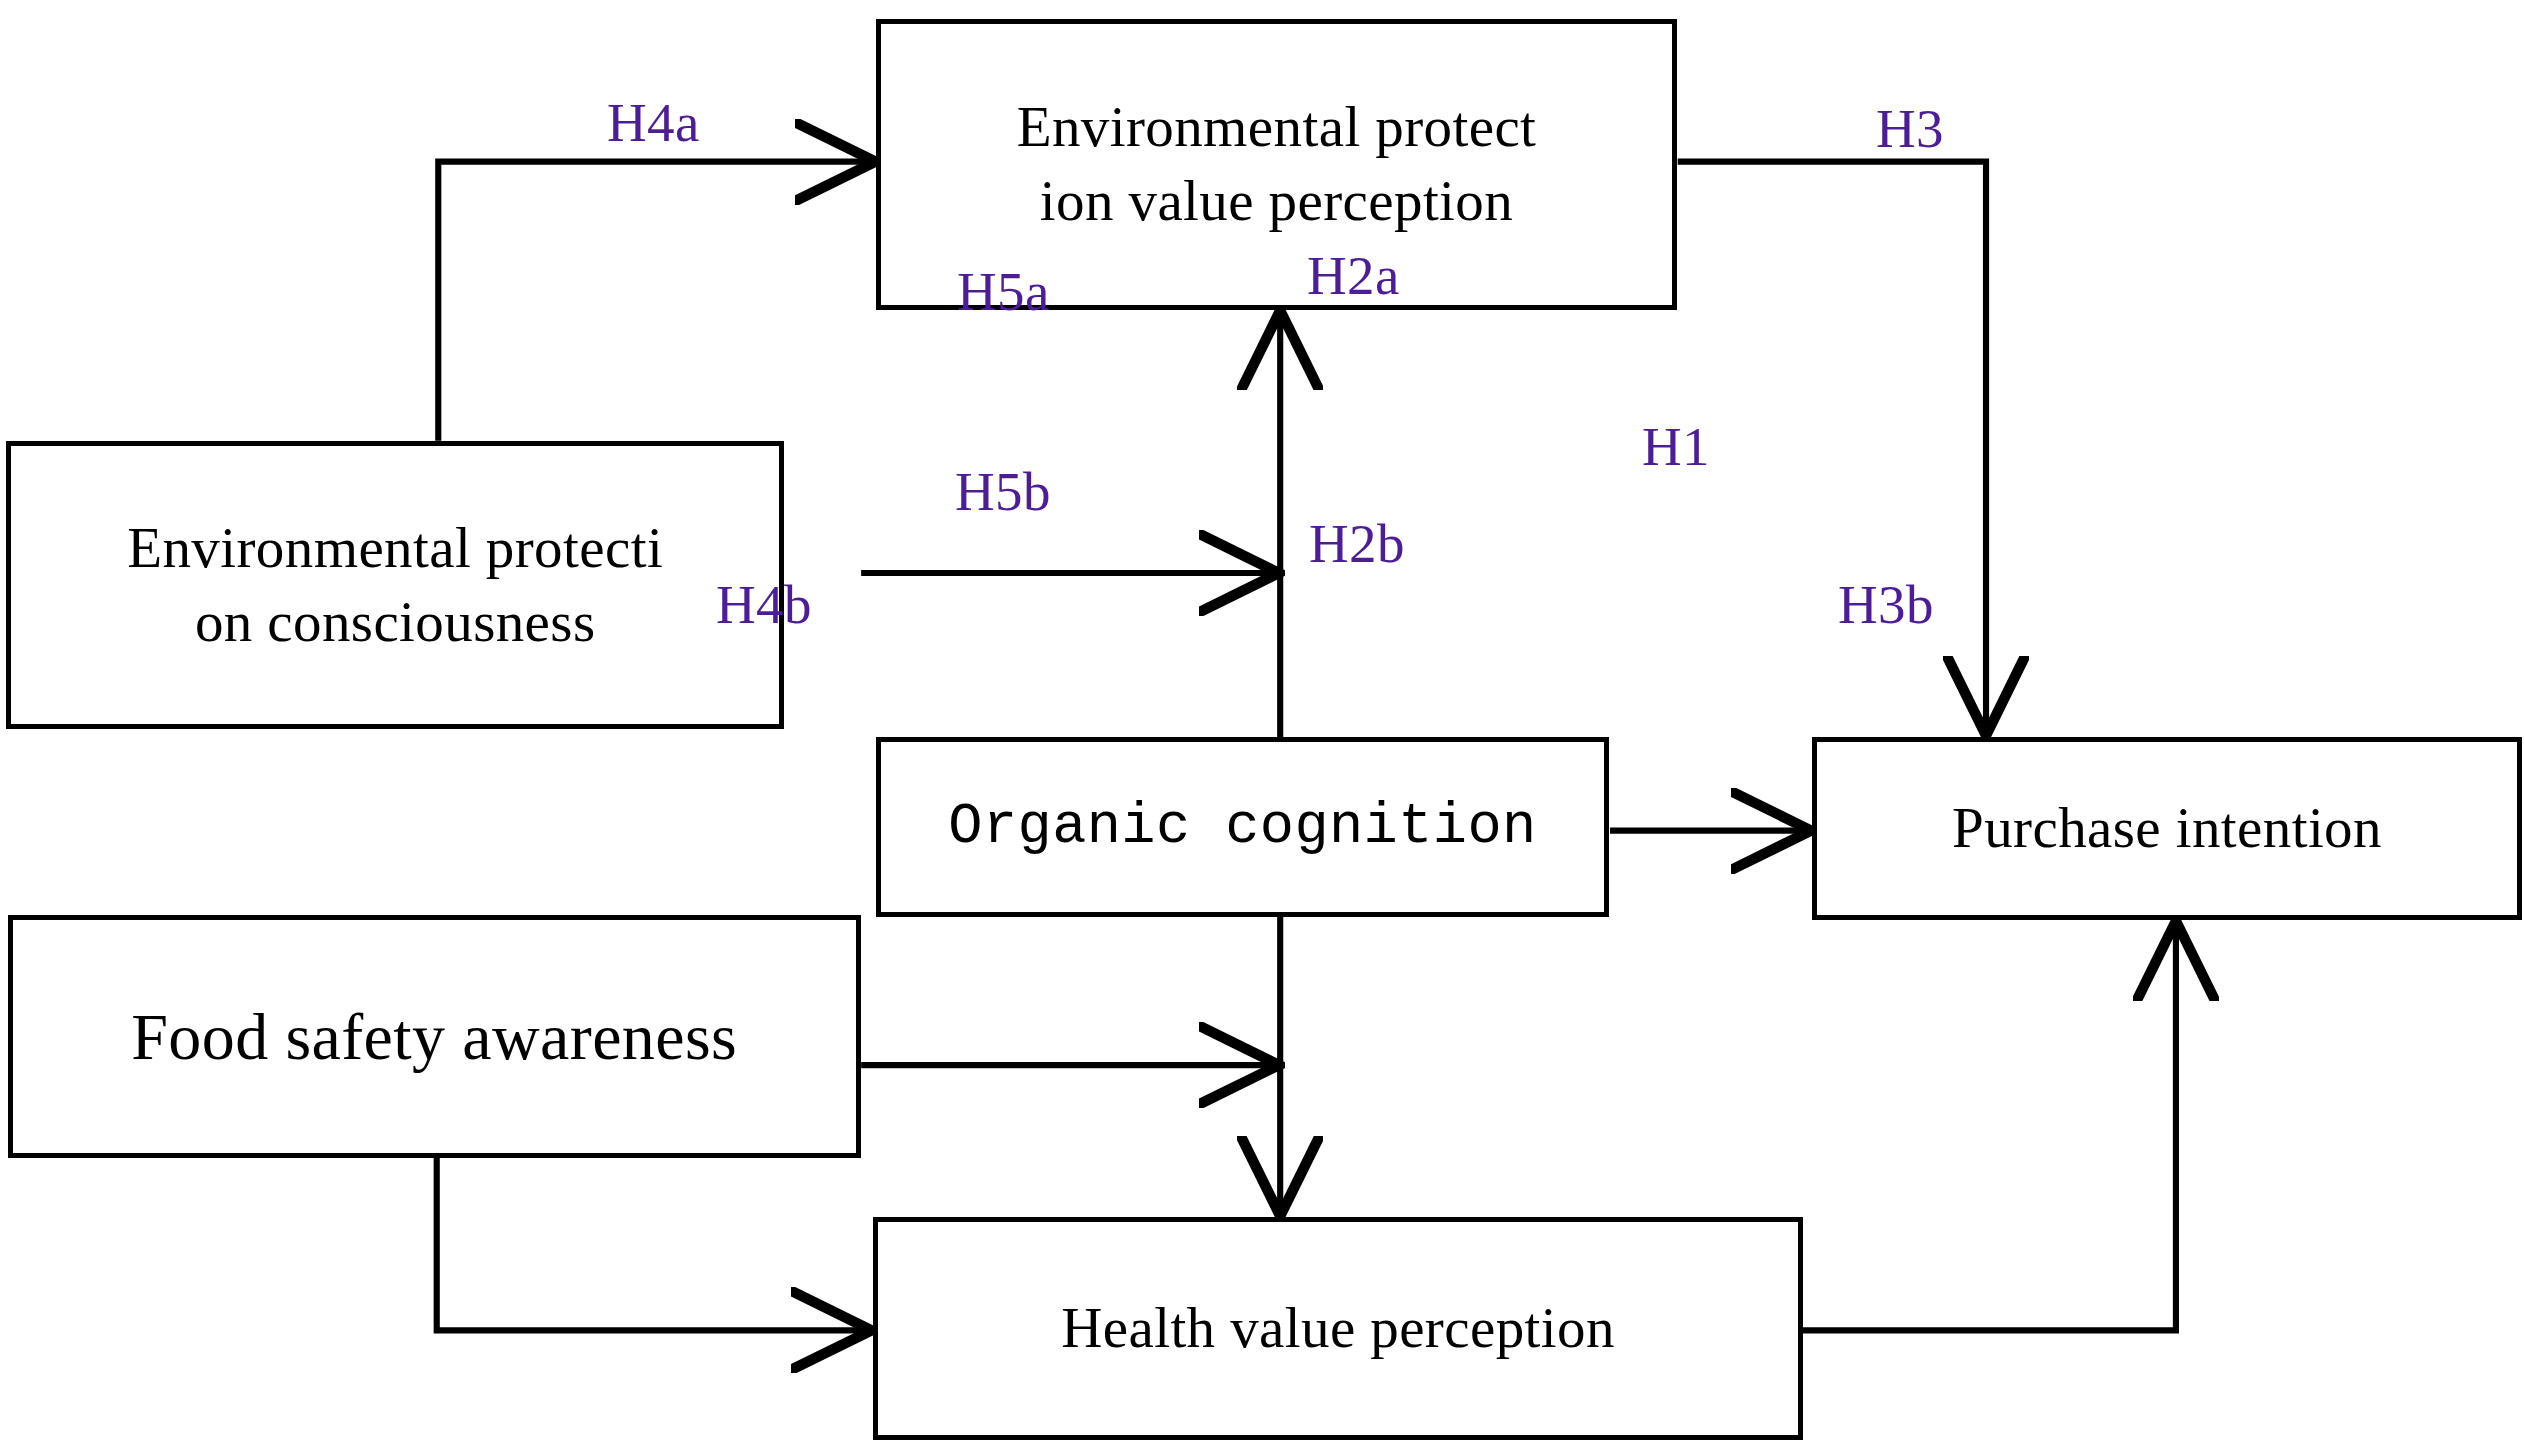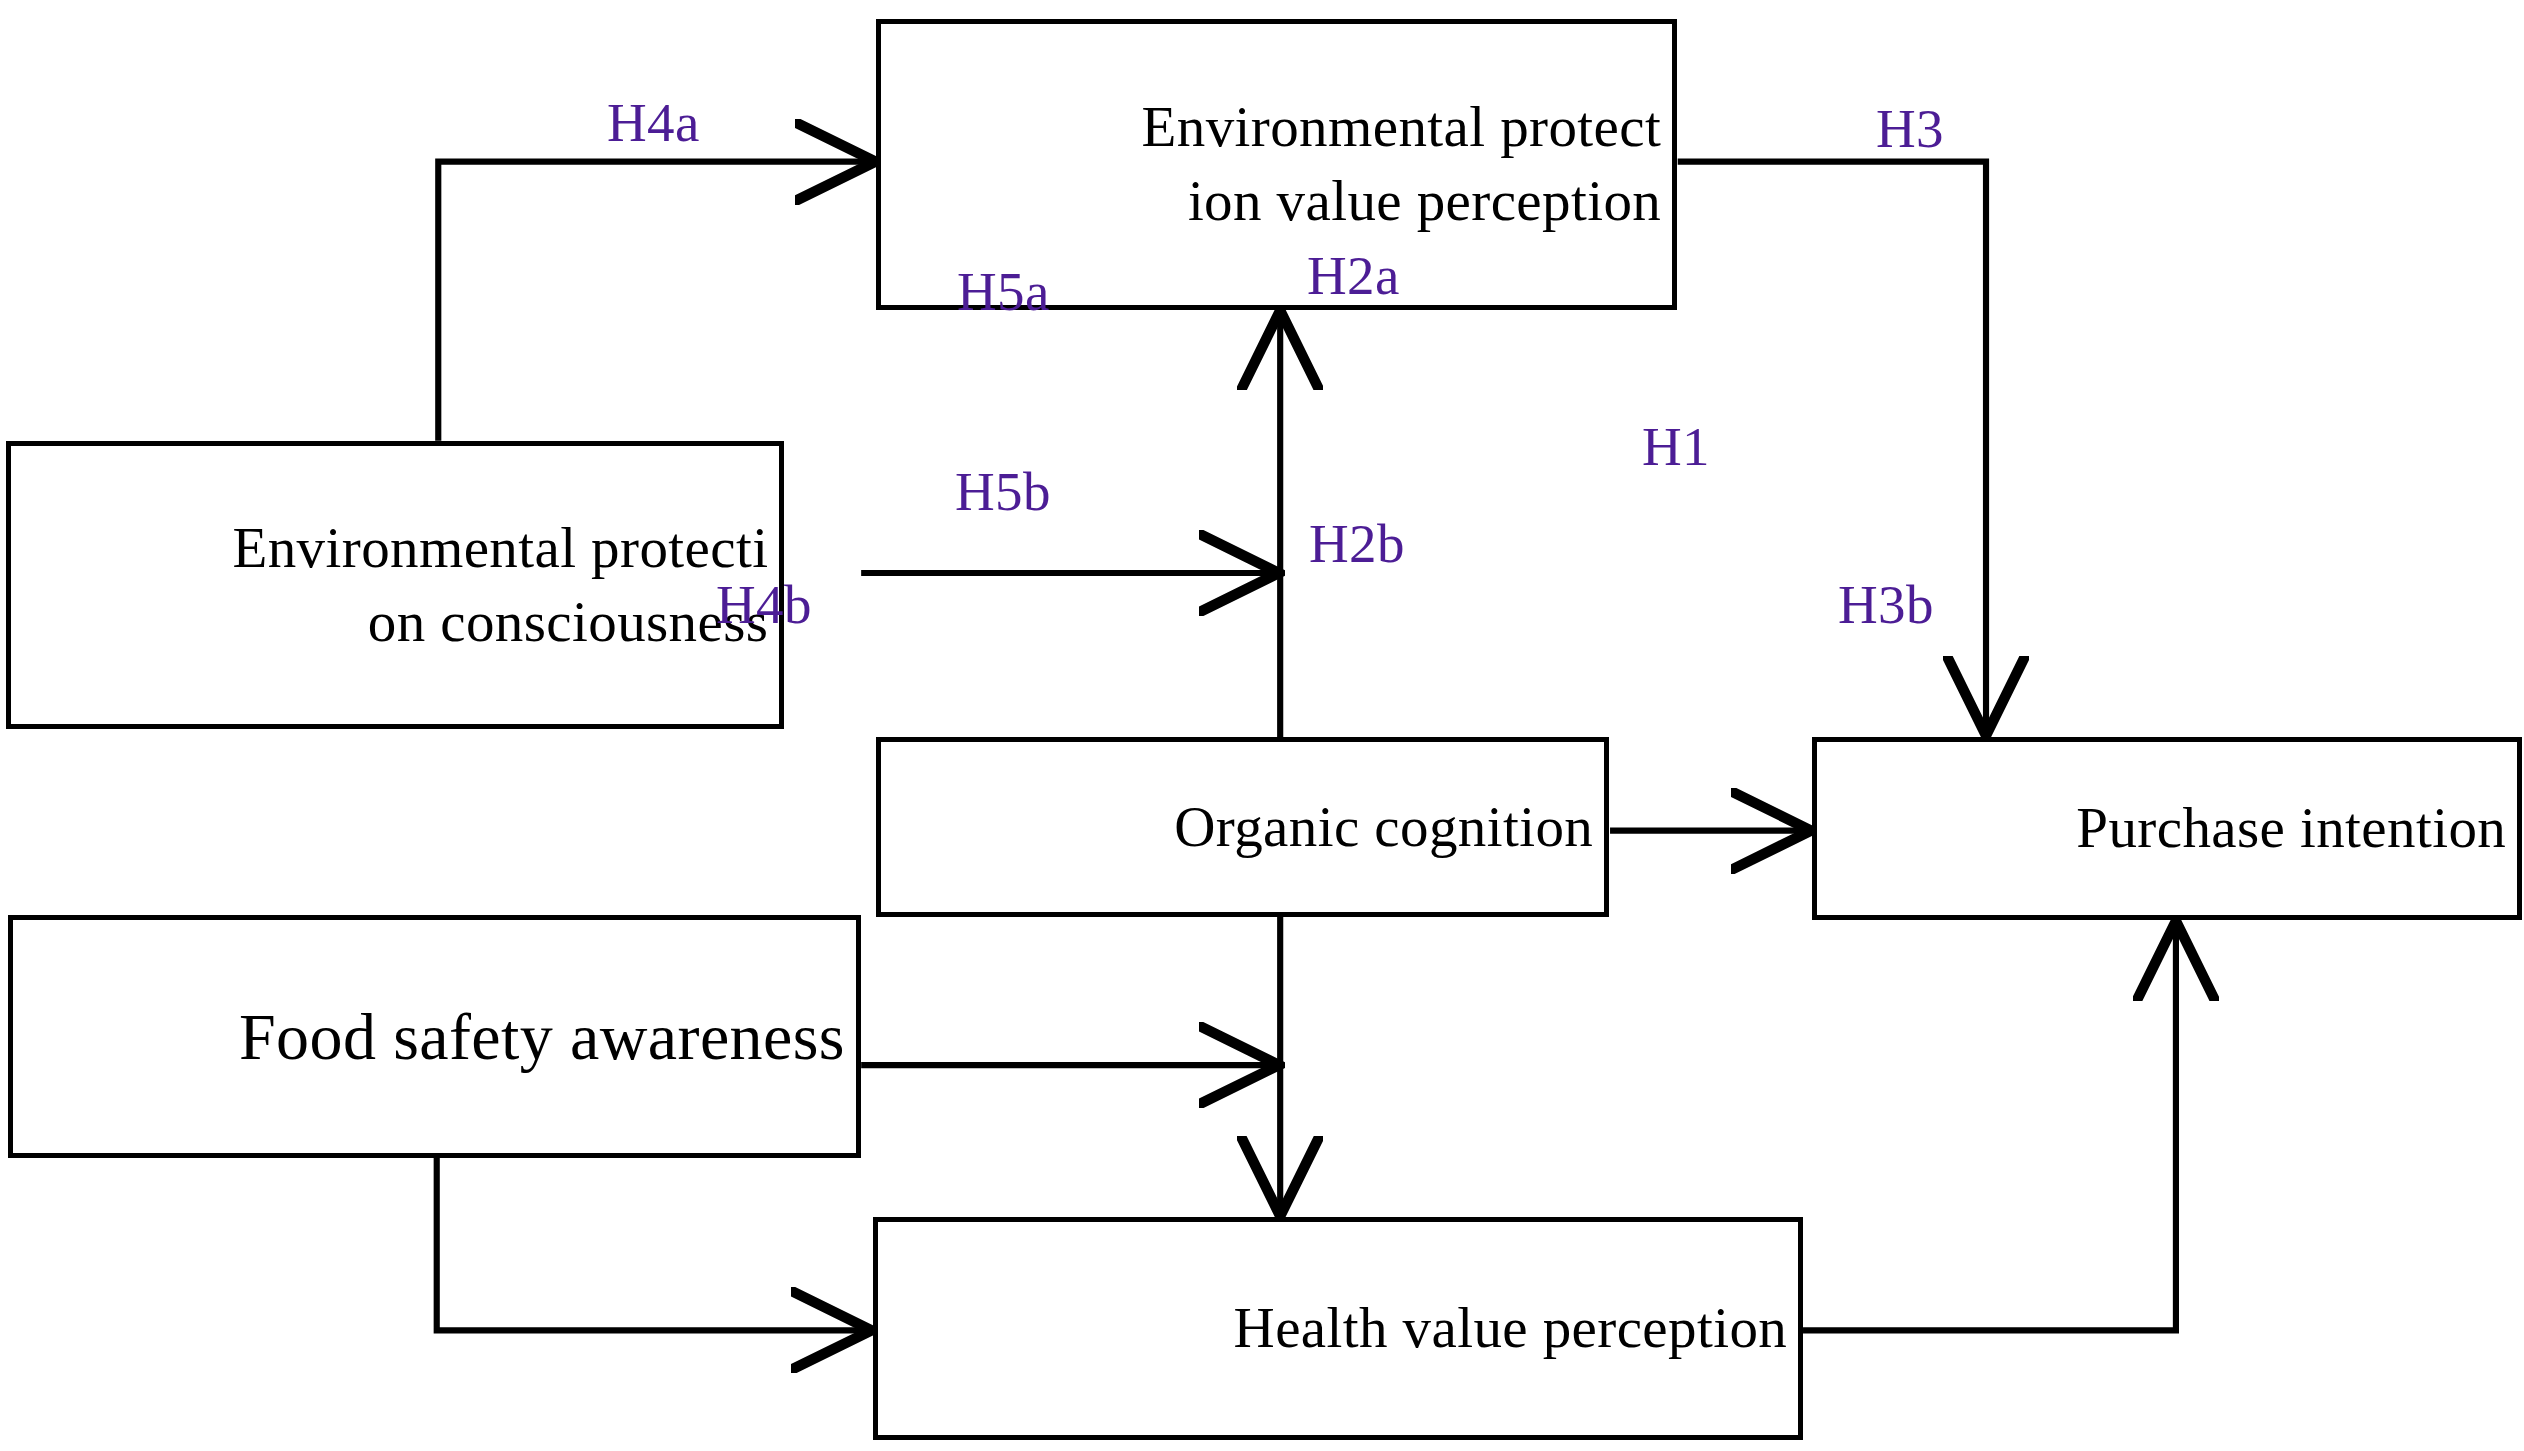--- a/index.html
+++ b/index.html
@@ -7,32 +7,32 @@
   #stage{position:relative;width:2525px;height:1452px;background:#ffffff;}
   #stage svg{position:absolute;left:0;top:0;width:2525px;height:1452px;}
   .node{
     position:absolute;
     box-sizing:border-box;
     border:5.4px solid #000000;
     background:#ffffff;
     display:flex;
     align-items:center;
     justify-content:center;
-    text-align:right;
+    text-align:center;
     font-family:"Liberation Serif",serif;
     color:#000000;
     line-height:1.30;
     letter-spacing:0.4px;
     z-index:3;
   }
   .node-label{display:block;width:100%;padding:0 10.8px;box-sizing:border-box;white-space:pre-line;}
   #node-env-value   {left:876px;top:18.5px;  width:801px;height:291px; font-size:57px;}
   #node-env-cons    {left:6.2px;   top:441px; width:778px;height:288px; font-size:57px;}
   #node-food-safety {left:7.7px;  top:915px;width:853px;height:243px; font-size:66px;}
-  #node-organic     {left:876px;top:737px; width:733px; height:180px; font-size:57px;}
+  #node-organic     {left:876px;top:737px; width:733px; height:180px; font-size:57px;font-family:Liberation Mono, monospace;}
   #node-health      {left:873px;top:1217px;width:930px;height:223px; font-size:57px;}
   #node-purchase    {left:1812px;top:737px; width:710px; height:183px; font-size:57px;}
   .edge-label{
     position:absolute;
     font-family:"Liberation Serif",serif;
     font-size:55px;
     color:#4c1d95;
     white-space:nowrap;
     z-index:4;
     letter-spacing:0.4px;

